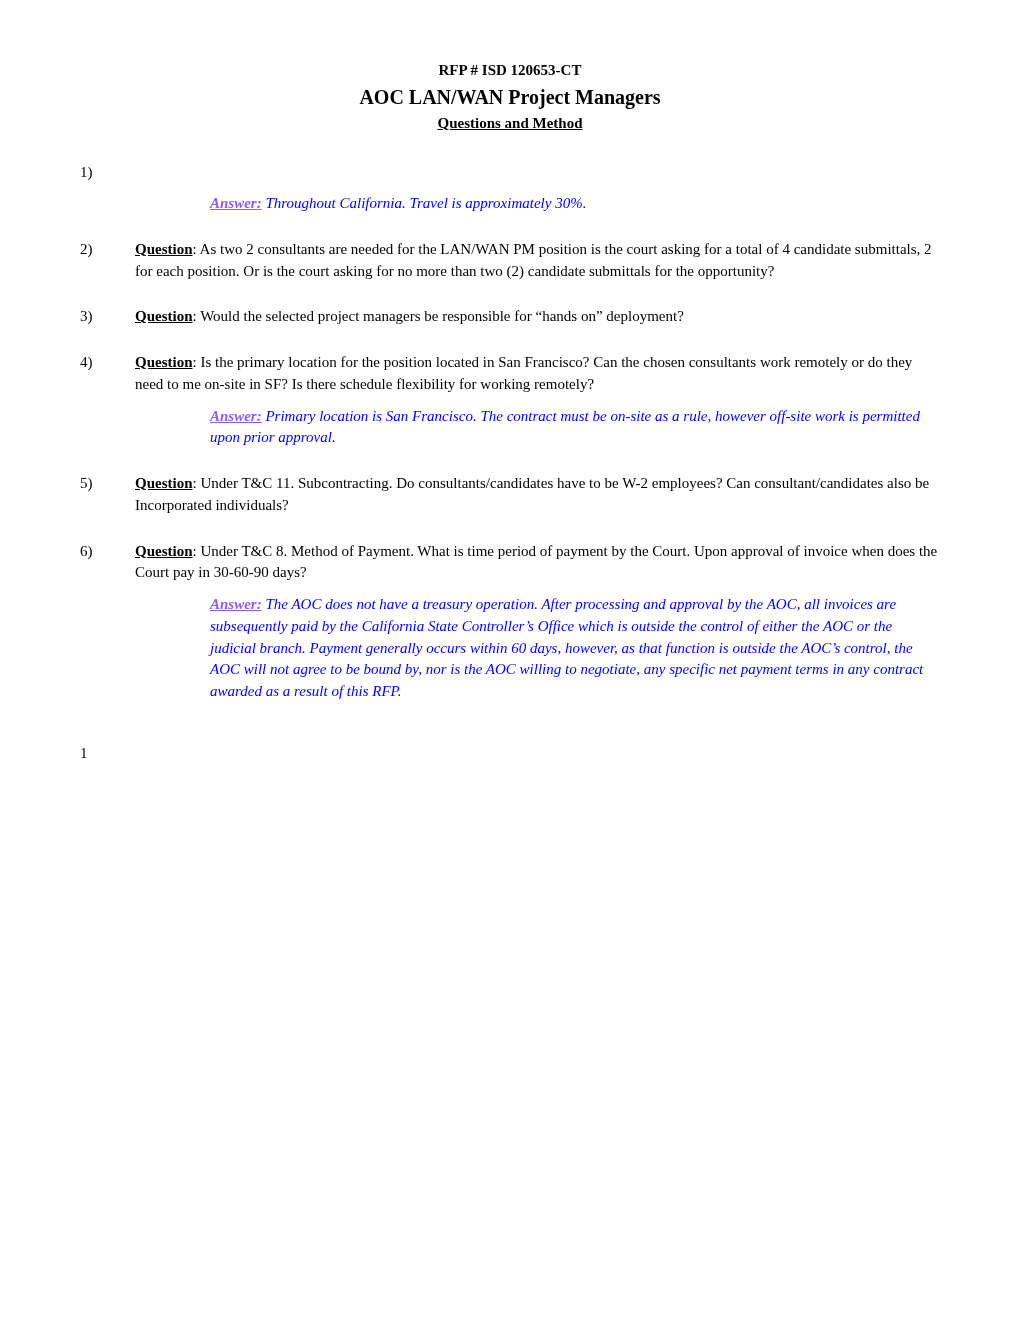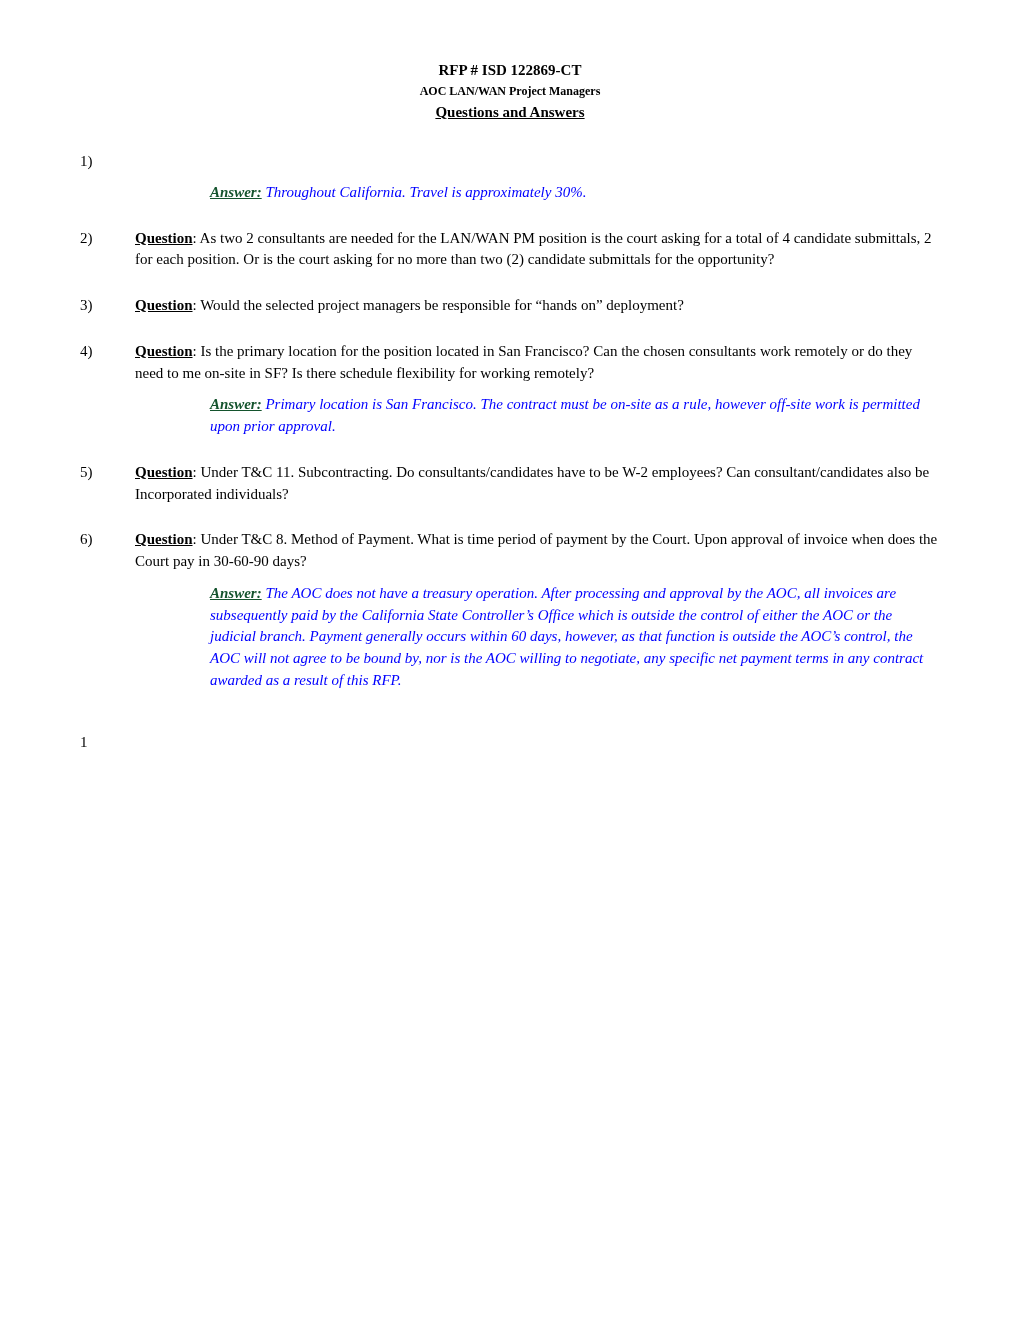--- a/index.html
+++ b/index.html
@@ -25,21 +25,21 @@
     }
 
     .header-line1 {
       font-weight: bold;
       font-size: 15px;
       margin-bottom: 2px;
     }
 
     .header-line2 {
       font-weight: bold;
-      font-size: 12px;
+      font-size: 20px;
       margin-bottom: 2px;
     }
 
     .header-line3 {
       font-weight: bold;
       font-size: 15px;
       text-decoration: underline;
     }
 
     .qa-section {
@@ -76,36 +76,36 @@
       color: #0000FF;
       font-size: 15px;
       font-style: italic;
       line-height: 1.45;
     }
 
     .a-label {
       font-weight: bold;
       font-style: italic;
       text-decoration: underline;
-      color: #14532d;
+      color: #8b5cf6;
     }
 
     .page-number {
       margin-top: 40px;
       font-size: 15px;
       color: #000;
     }
   </style>
 </head>
 <body>
 
 <div class="header">
-  <div class="header-line1">RFP # ISD 122869-CT</div>
+  <div class="header-line1">RFP # ISD 120653-CT</div>
   <div class="header-line2">AOC LAN/WAN Project Managers</div>
-  <div class="header-line3">Questions and Answers</div>
+  <div class="header-line3">Questions and Method</div>
 </div>
 
 <div class="qa-list">
 <div class="qa-section">
       <div class="question-block">
         <span class="q-number">1)</span>
       </div>
       <div class="answer-block"><span class="answer-text"><span class="a-label">Answer:</span>  Throughout California.  Travel is approximately 30%.</span></div>
     </div>
     <div class="qa-section">

